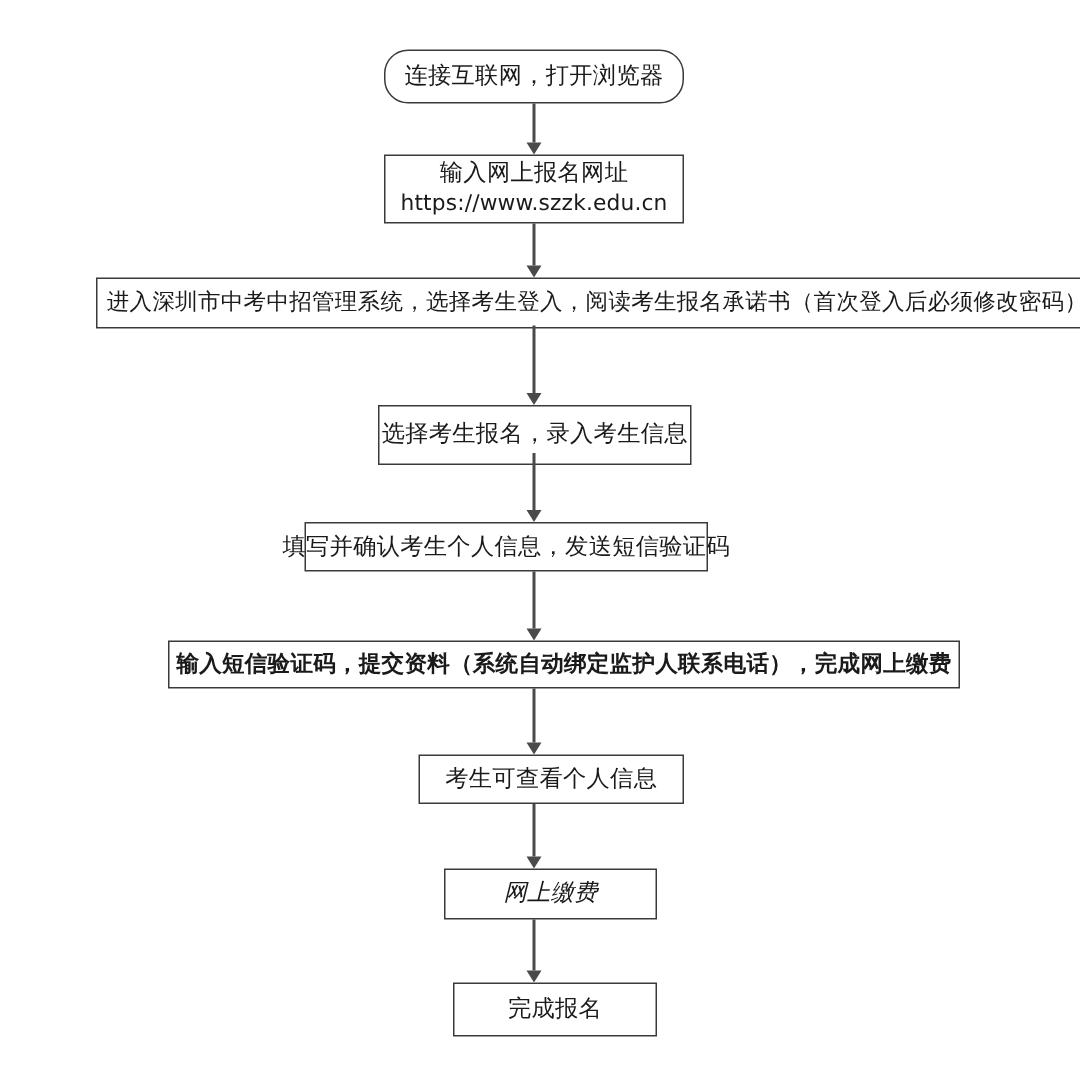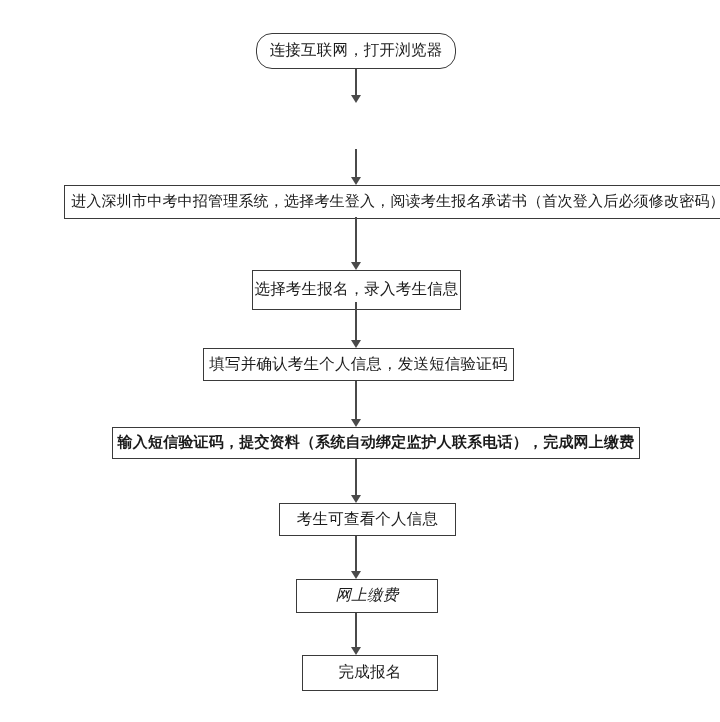--- a/index.html
+++ b/index.html
@@ -43,21 +43,21 @@
     font-family: "DejaVu Sans", "Liberation Sans", sans-serif;
     letter-spacing: 0.1px;
     margin-top: 1px;
   }
 
   
   #node-1 { left: 256px; top: 33px;  width: 200px; height: 36px; border-radius: 16px; }
   #node-2 { left: 256px; top: 103px; width: 200px; height: 46px; }
   #node-3 { left: 22px;  top: 185px; width: 668px; height: 34px; margin-left: 42px; }
   #node-4 { left: 252px; top: 270px; width: 209px; height: 40px; }
-  #node-5 { left: 203px; top: 348px; width: 311px; height: 33px; }
+  #node-5 { left: 203px; top: 348px; width: 269px; height: 33px; }
   #node-6 { left: 112px; top: 427px; width: 528px; height: 32px; font-weight: bold; }
   #node-7 { left: 279px; top: 503px; width: 177px; height: 33px; }
   #node-8 { left: 296px; top: 579px; width: 142px; height: 34px; font-style: italic; }
   #node-9 { left: 302px; top: 655px; width: 136px; height: 36px; }
 
   #node-3 .line1 { font-size: 15px; }
   #node-6 .line1 { font-size: 15px; }
 
   
   .connector {
@@ -98,20 +98,24 @@
 <div id="flowchart">
 
   <div class="node" id="node-1">
     <span class="line1">连接互联网，打开浏览器</span>
   </div>
   <div class="connector" id="conn-1">
     <div class="stem"></div>
     <div class="head"></div>
   </div>
 
+  <div class="node" id="node-2">
+    <span class="line1">输入网上报名网址</span>
+    <span class="line2">https://www.szzk.edu.cn</span>
+  </div>
   <div class="connector" id="conn-2">
     <div class="stem"></div>
     <div class="head"></div>
   </div>
 
   <div class="node" id="node-3">
     <span class="line1">进入深圳市中考中招管理系统，选择考生登入，阅读考生报名承诺书（首次登入后必须修改密码）</span>
   </div>
   <div class="connector" id="conn-3">
     <div class="stem"></div>

